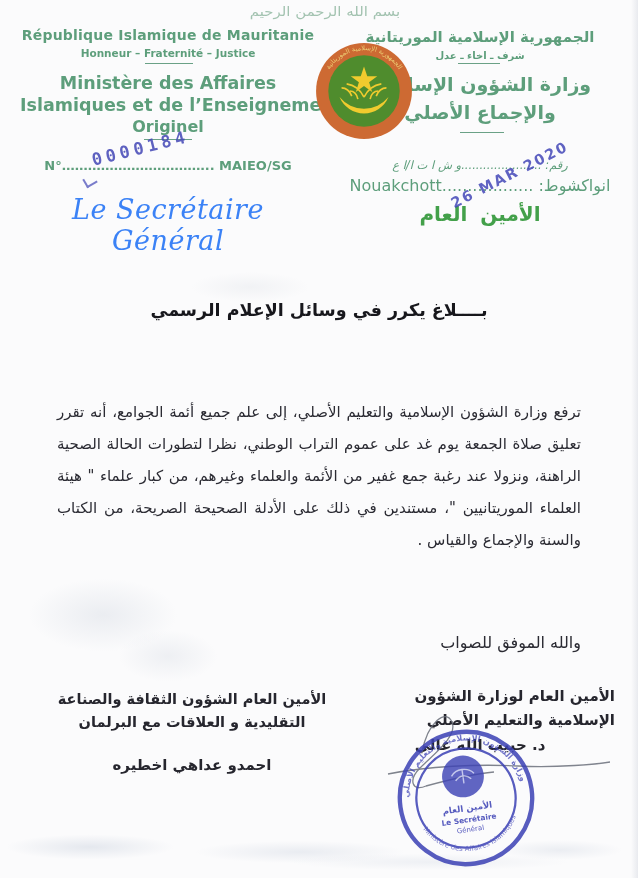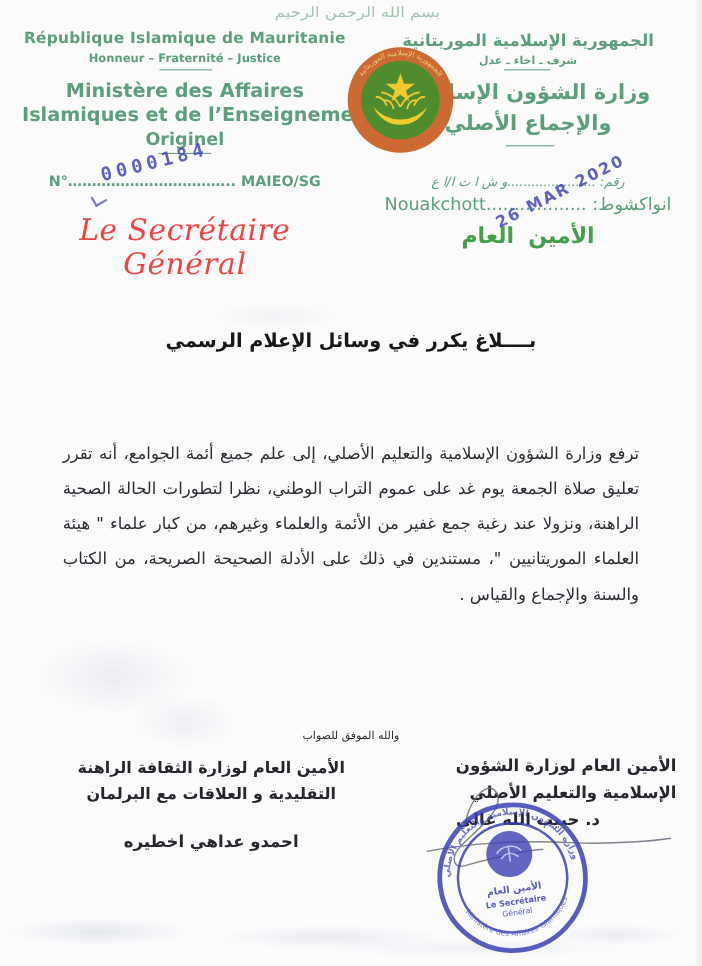--- a/index.html
+++ b/index.html
@@ -20,21 +20,21 @@
   .fr-republic{top:27px;width:100%;font-size:14px;font-weight:700;letter-spacing:.2px;}
   .fr-motto{top:47px;width:100%;font-size:10.5px;font-weight:700;}
   .fr-ministry-1{top:73px;width:100%;font-size:17.5px;font-weight:700;}
   .fr-ministry-2{top:95px;width:100%;font-size:17.5px;font-weight:700;white-space:nowrap;}
   .fr-ministry-3{top:117px;width:100%;font-size:16px;font-weight:700;}
   .rule{height:0;border-bottom:1.6px solid #6aa186;}
   .fr-rule-1{top:63px;left:125px;width:48px;}
   .fr-rule-2{top:139px;left:124px;width:48px;}
   .fr-number{top:158px;width:100%;font-size:13px;font-weight:700;white-space:nowrap;}
   .fr-secretary{top:194px;width:100%;font-family:"DejaVu Serif",serif;font-style:italic;
-    font-size:27px;color:#ef4444;letter-spacing:.5px;}
+    font-size:27px;color:#3b82f6;letter-spacing:.5px;}
 
   
   .ar-col{left:336px;top:0;width:288px;}
   .ar-republic{top:28px;width:100%;font-size:15px;font-weight:700;}
   .ar-motto{top:50px;width:100%;font-size:10px;font-weight:700;}
   .ar-rule-1{top:63px;left:122px;width:42px;}
   .ar-ministry-1{top:73px;width:100%;font-size:19px;font-weight:700;}
   .ar-ministry-2{top:101px;width:100%;font-size:19px;font-weight:700;}
   .ar-rule-2{top:132px;left:124px;width:44px;}
   .ar-number{top:158px;width:100%;font-size:11.5px;font-style:italic;}
@@ -53,21 +53,21 @@
     transform:rotate(-30deg);opacity:.7;}
   .date-stamp{left:452px;top:196px;font-size:14.5px;font-weight:700;letter-spacing:2px;
     color:#4448b8;opacity:.85;transform:rotate(-27deg);transform-origin:left center;
     white-space:nowrap;}
 
   
   .doc-title{top:300px;left:0;width:100%;font-size:17.5px;font-weight:700;color:#17171c;}
   .body-text{left:57px;width:524px;direction:rtl;color:#2b2b33;}
   .p1{top:396px;font-size:15px;line-height:32px;text-align:justify;}
   .p2{top:552px;font-size:15px;line-height:41px;text-align:justify;}
-  .closing{top:664px;font-size:10px;text-align:center;}
+  .closing{top:633px;font-size:16px;text-align:right;}
 
   
   .sig{direction:rtl;font-weight:700;color:#26262e;}
   .sig-right-title{left:345px;top:684px;width:270px;font-size:15px;line-height:24px;text-align:right;}
   .sig-right-name{left:345px;top:736px;width:270px;font-size:15px;text-align:center;}
   .sig-left-title{left:42px;top:688px;width:300px;font-size:14.5px;line-height:23px;text-align:center;}
   .sig-left-name{left:42px;top:756px;width:300px;font-size:15px;text-align:center;}
 
   
   .emblem{left:313px;top:40px;width:102px;height:102px;}
@@ -156,21 +156,21 @@
   <div class="abs body-text p1">ترفع وزارة الشؤون الإسلامية والتعليم الأصلي، إلى علم جميع أئمة الجوامع، أنه تقرر تعليق صلاة الجمعة يوم غد على عموم التراب الوطني، نظرا لتطورات الحالة الصحية الراهنة، ونزولا عند رغبة جمع غفير من الأئمة والعلماء وغيرهم، من كبار علماء " هيئة العلماء الموريتانيين "، مستندين في ذلك على الأدلة الصحيحة الصريحة، من الكتاب والسنة والإجماع والقياس .</div>
   <div class="abs body-text closing">والله الموفق للصواب</div>
 
   <div class="abs sig sig-right-title">
     <div>الأمين العام لوزارة الشؤون</div>
     <div>الإسلامية والتعليم الأصلي</div>
   </div>
   <div class="abs sig sig-right-name">د. حبيب الله عالي</div>
 
   <div class="abs sig sig-left-title">
-    <div>الأمين العام لوزارة الثقافة الراهنة</div>
+    <div>الأمين العام الشؤون الثقافة والصناعة</div>
     <div>التقليدية و العلاقات مع البرلمان</div>
   </div>
   <div class="abs sig sig-left-name">احمدو عداهي اخطيره</div>
 
   <svg class="abs ink" viewBox="0 0 264 170">
     <g stroke="#6a6f7a" stroke-width="1.3" fill="none" opacity="0.85">
       <path d="M54 64 C 60 34 78 20 84 34 C 90 48 66 66 52 80 C 40 92 44 104 58 98"></path>
       <path d="M20 86 C 60 78 110 76 150 78 C 190 80 230 76 242 74"></path>
       <path d="M58 98 C 80 92 104 86 126 84"></path>
     </g>

